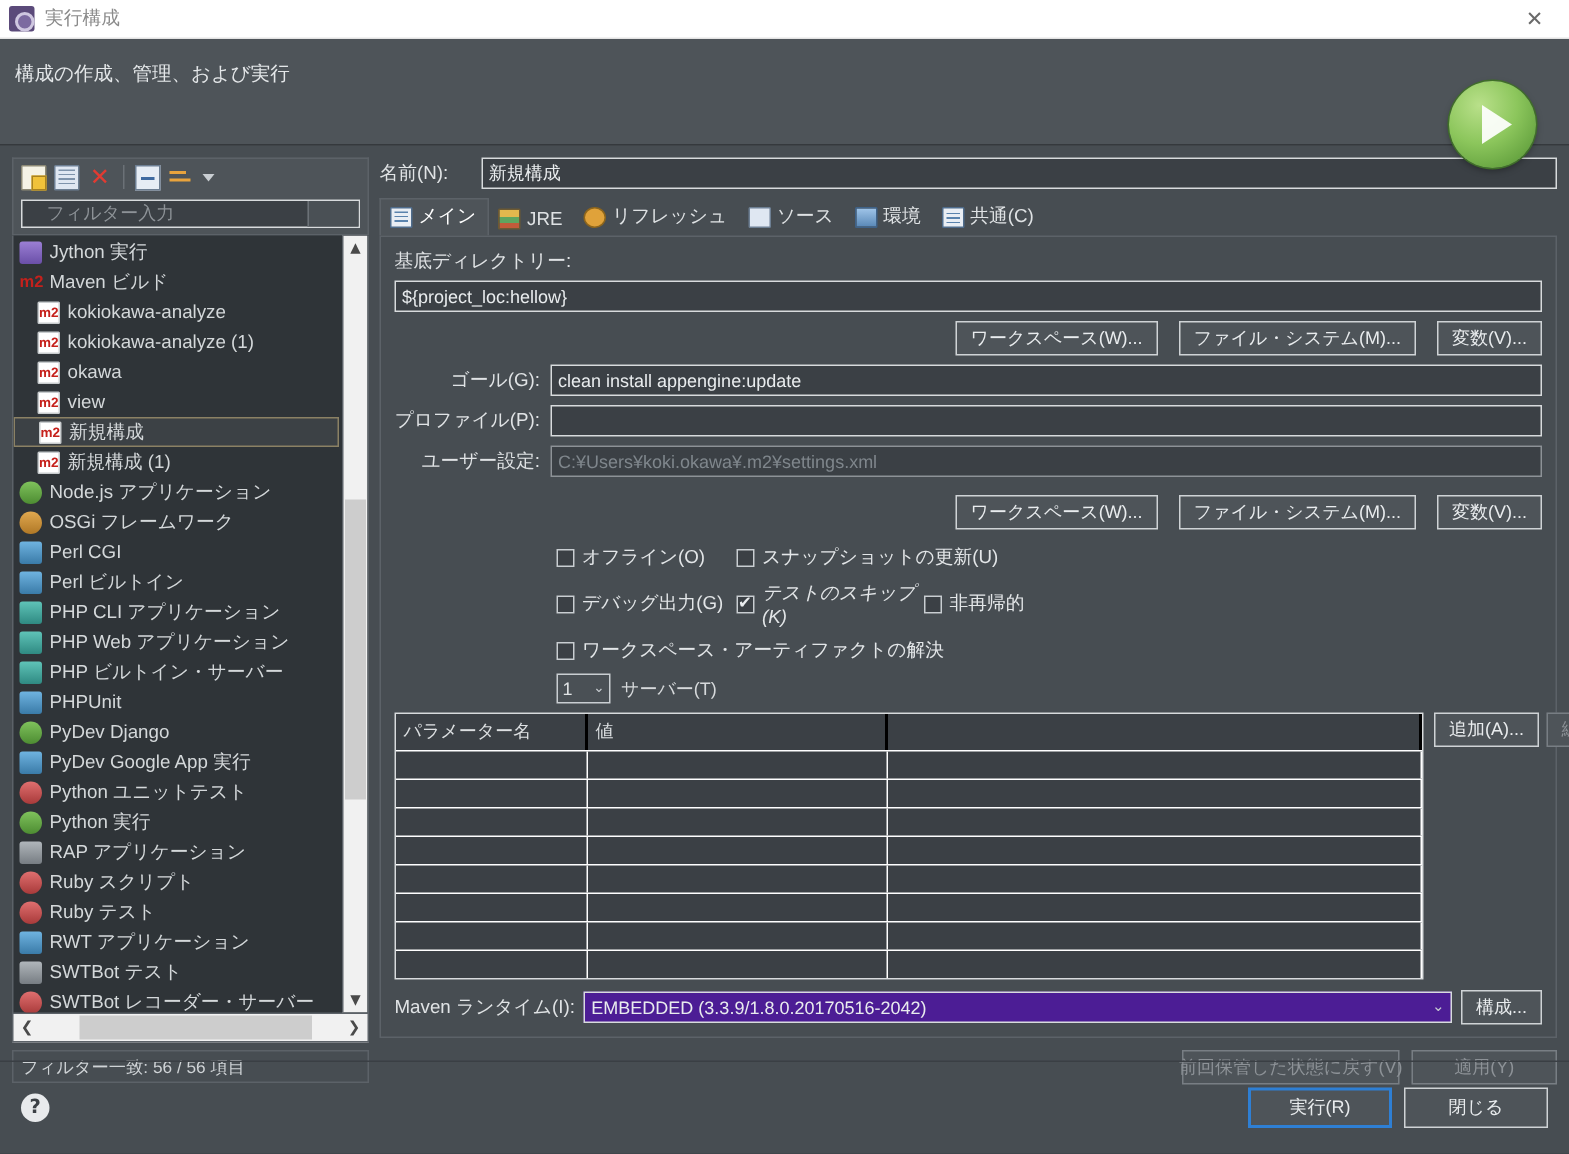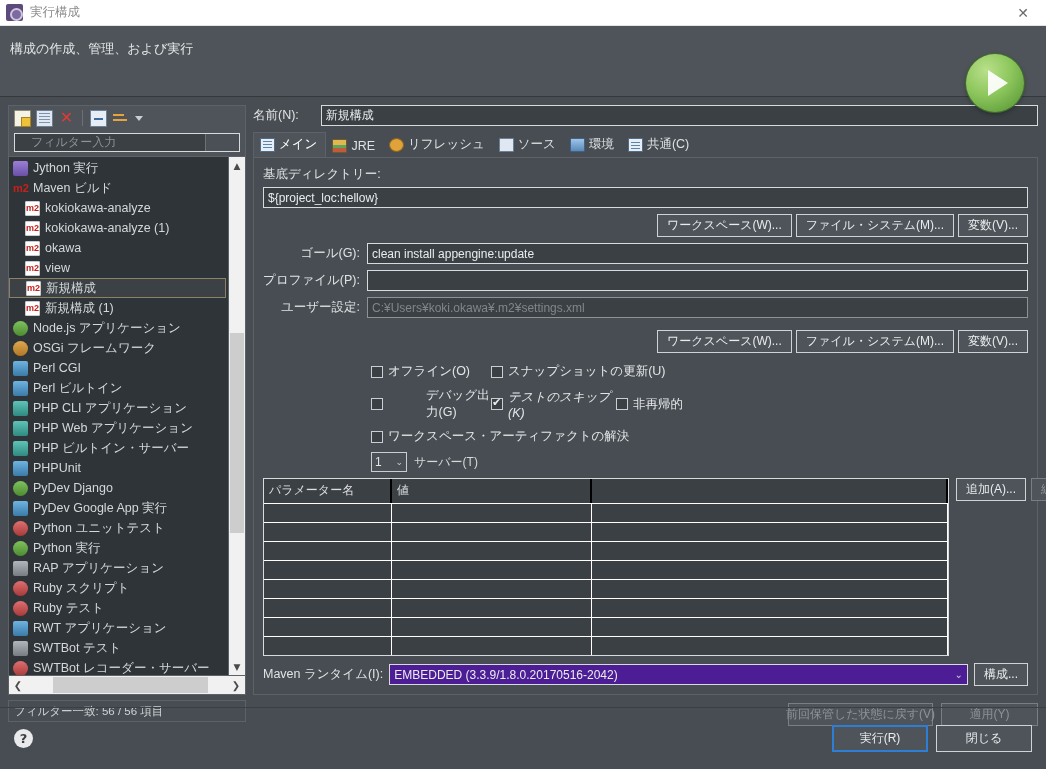--- a/index.html
+++ b/index.html
@@ -178,21 +178,21 @@
   .tabico.source { background: #dfe7f2; border: 1px solid #6d7f93; }
   .tabico.env { background: linear-gradient(#9fc4e8, #5a89b8); border: 1px solid #3f6288; }
   .tabico.common { background: #e9eef4; border: 1px solid #4f6c8c; }
   .tabico.common::after { content: ""; position: absolute; left: 2px; top: 3px; right: 2px; bottom: 2px; background: repeating-linear-gradient(#5a83ad 0 1px, transparent 1px 3px); }
 
   .tabpanel {
     flex: 1; background: #474d52; border: 1px solid #5c6268;
     padding: 8px 9px 8px 9px; display: flex; flex-direction: column;
   }
   .fieldlabel { font-size: 12.5px; color: #e0e3e5; margin-bottom: 4px; }
-  .btnrow { display: flex; justify-content: flex-end; gap: 4px; margin-top: 6px; align-items: flex-end; }
+  .btnrow { display: flex; justify-content: flex-end; gap: 14px; margin-top: 6px; align-items: flex-end; }
   .btn {
     background: #4e5459; border: 1px solid #cfd3d6; color: #e9ecee;
     height: 23px; padding: 0 9px; font-size: 12px;
     display: inline-flex; align-items: center; justify-content: center;
     font-family: "Liberation Sans", sans-serif; white-space: nowrap;
   }
   .btn.dis { color: #8d9297; border-color: #787e84; }
   .btn.focus { border: 2px solid #2e7fd4; }
 
   .labeledrow { display: flex; align-items: center; margin-bottom: 6px; }
@@ -497,21 +497,21 @@
             <div class="ck" style="width:120px;">
               <span class="ckbox"></span>
               <span>オフライン(O)</span>
             </div>
             <div class="ck">
               <span class="ckbox"></span>
               <span>スナップショットの更新(U)</span>
             </div>
           </div>
           <div class="ckrow">
-            <div class="ck" style="width:120px;gap:38px;">
+            <div class="ck" style="width:120px;">
               <span class="ckbox"></span>
               <span>デバッグ出力(G)</span>
             </div>
             <div class="ck" style="width:125px;font-style:italic;">
               <span class="ckbox on"></span>
               <span>テストのスキップ(K)</span>
             </div>
             <div class="ck">
               <span class="ckbox"></span>
               <span>非再帰的</span>

